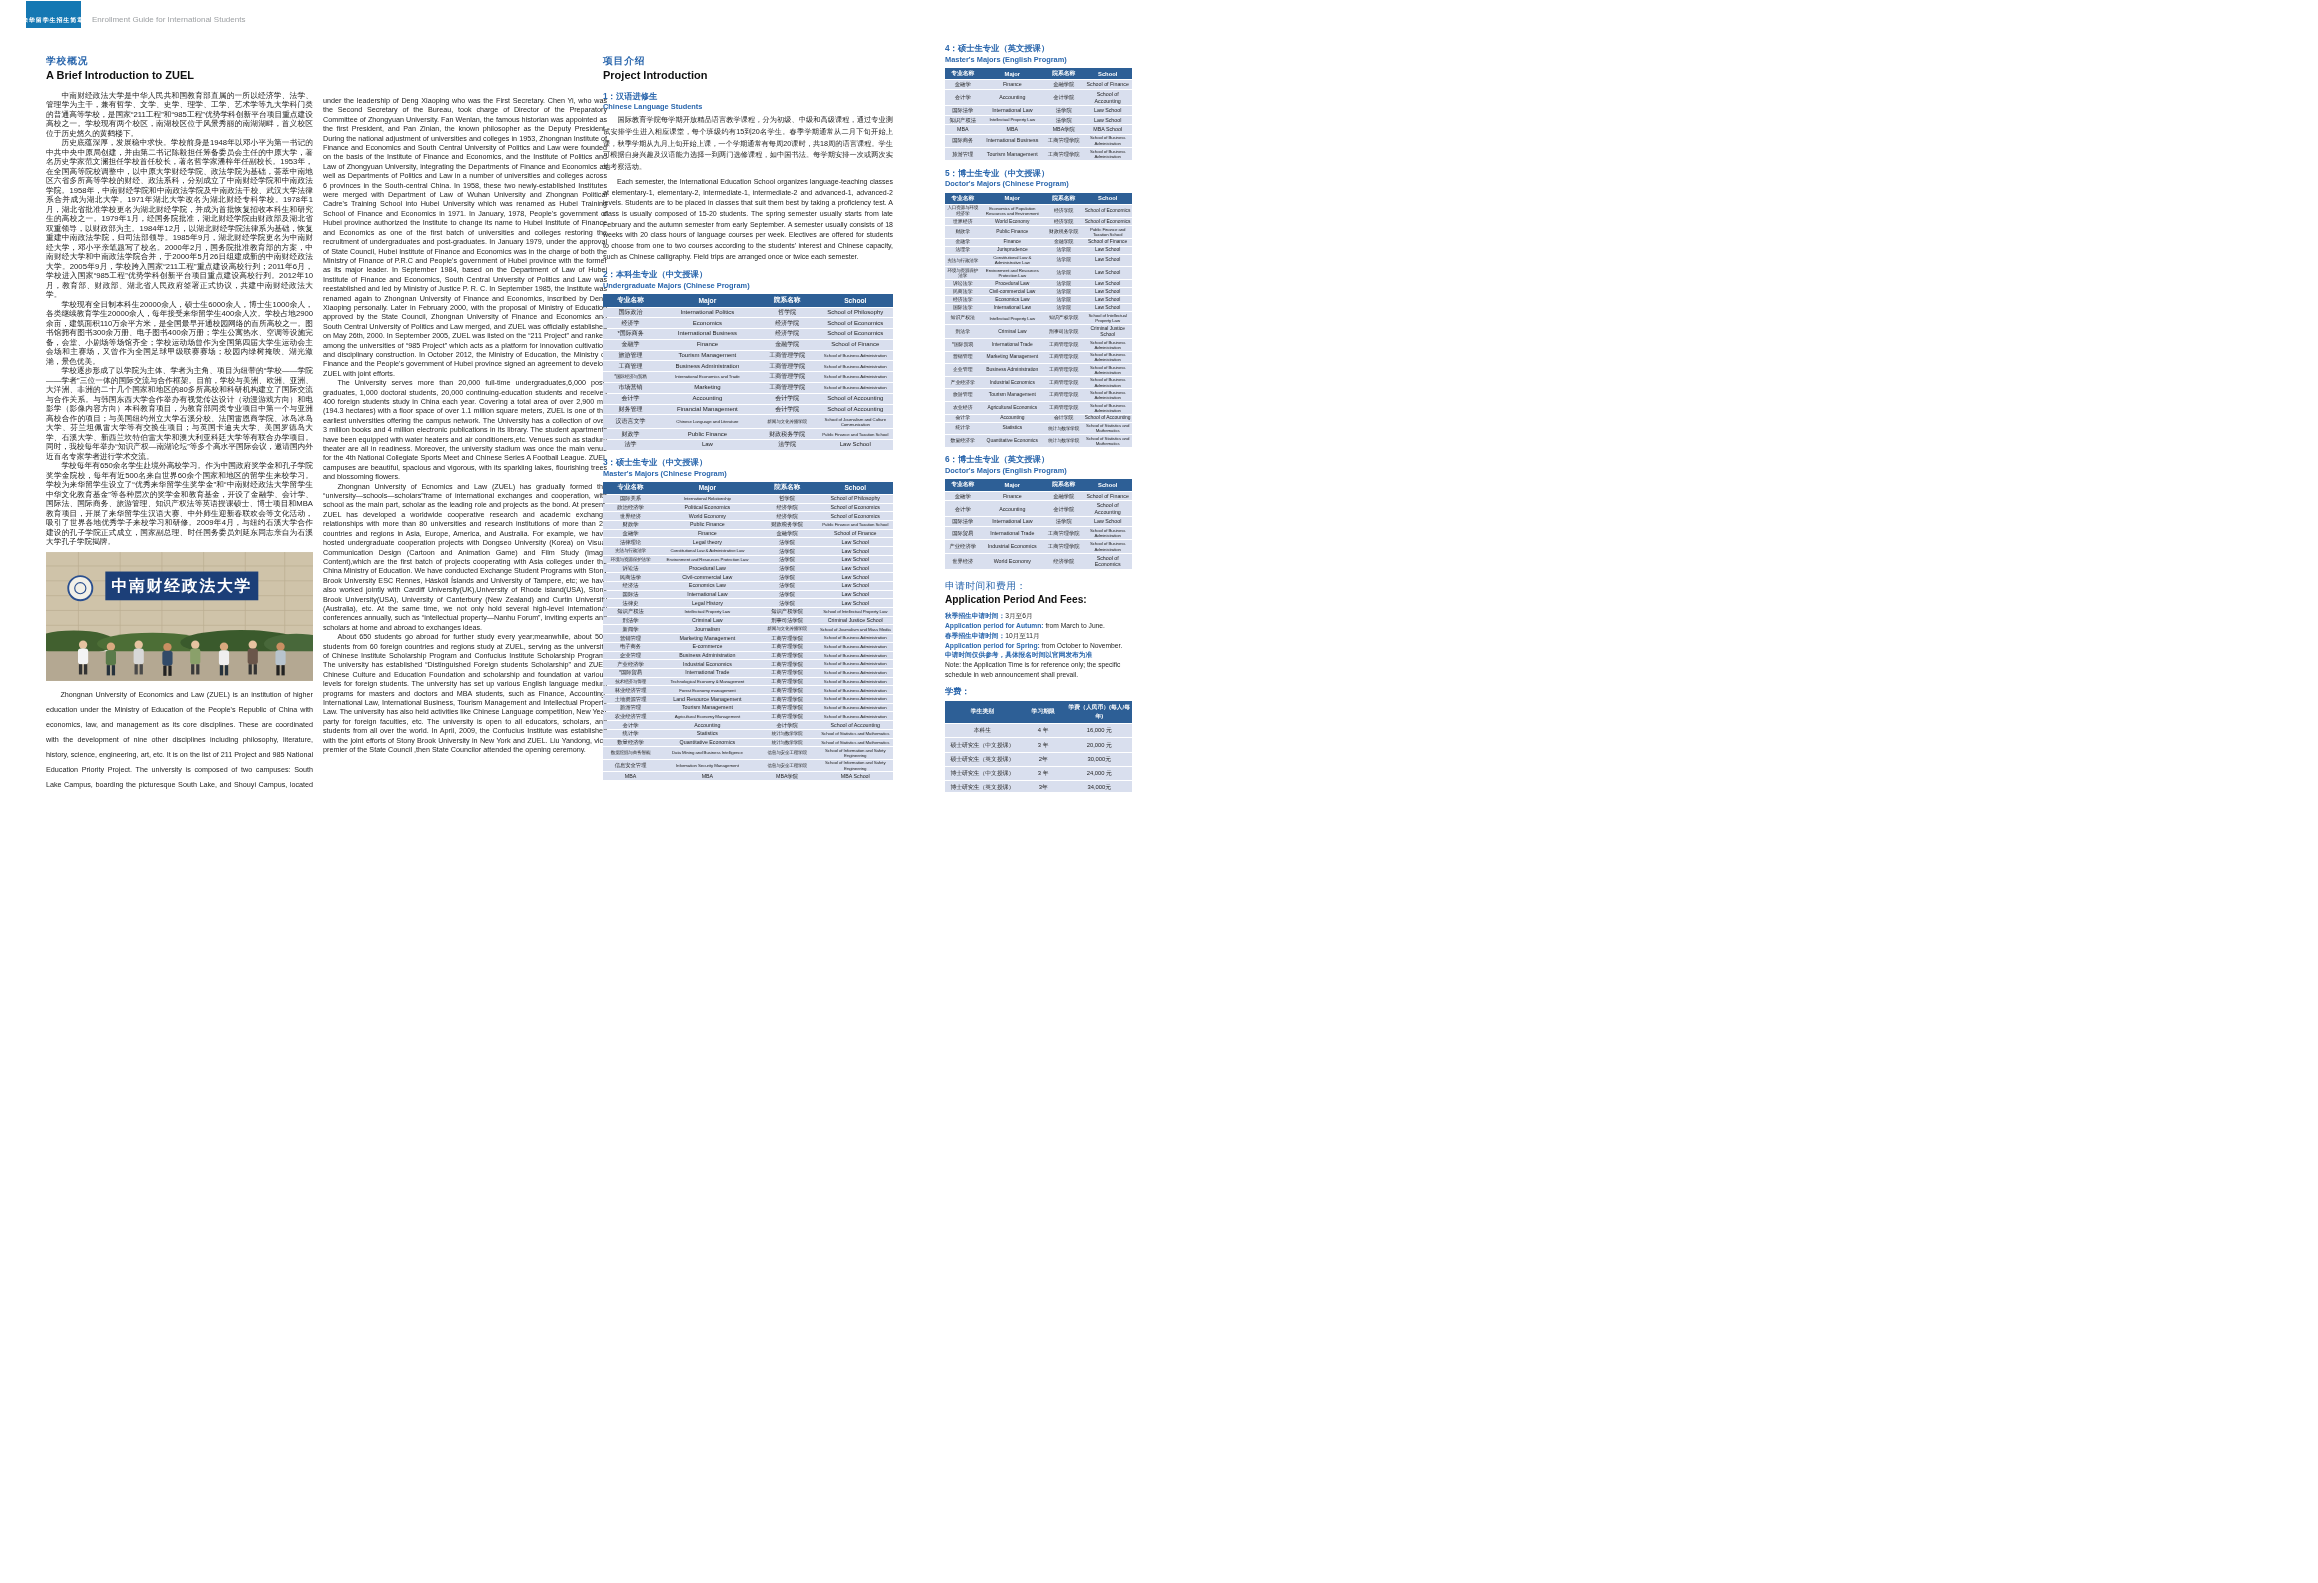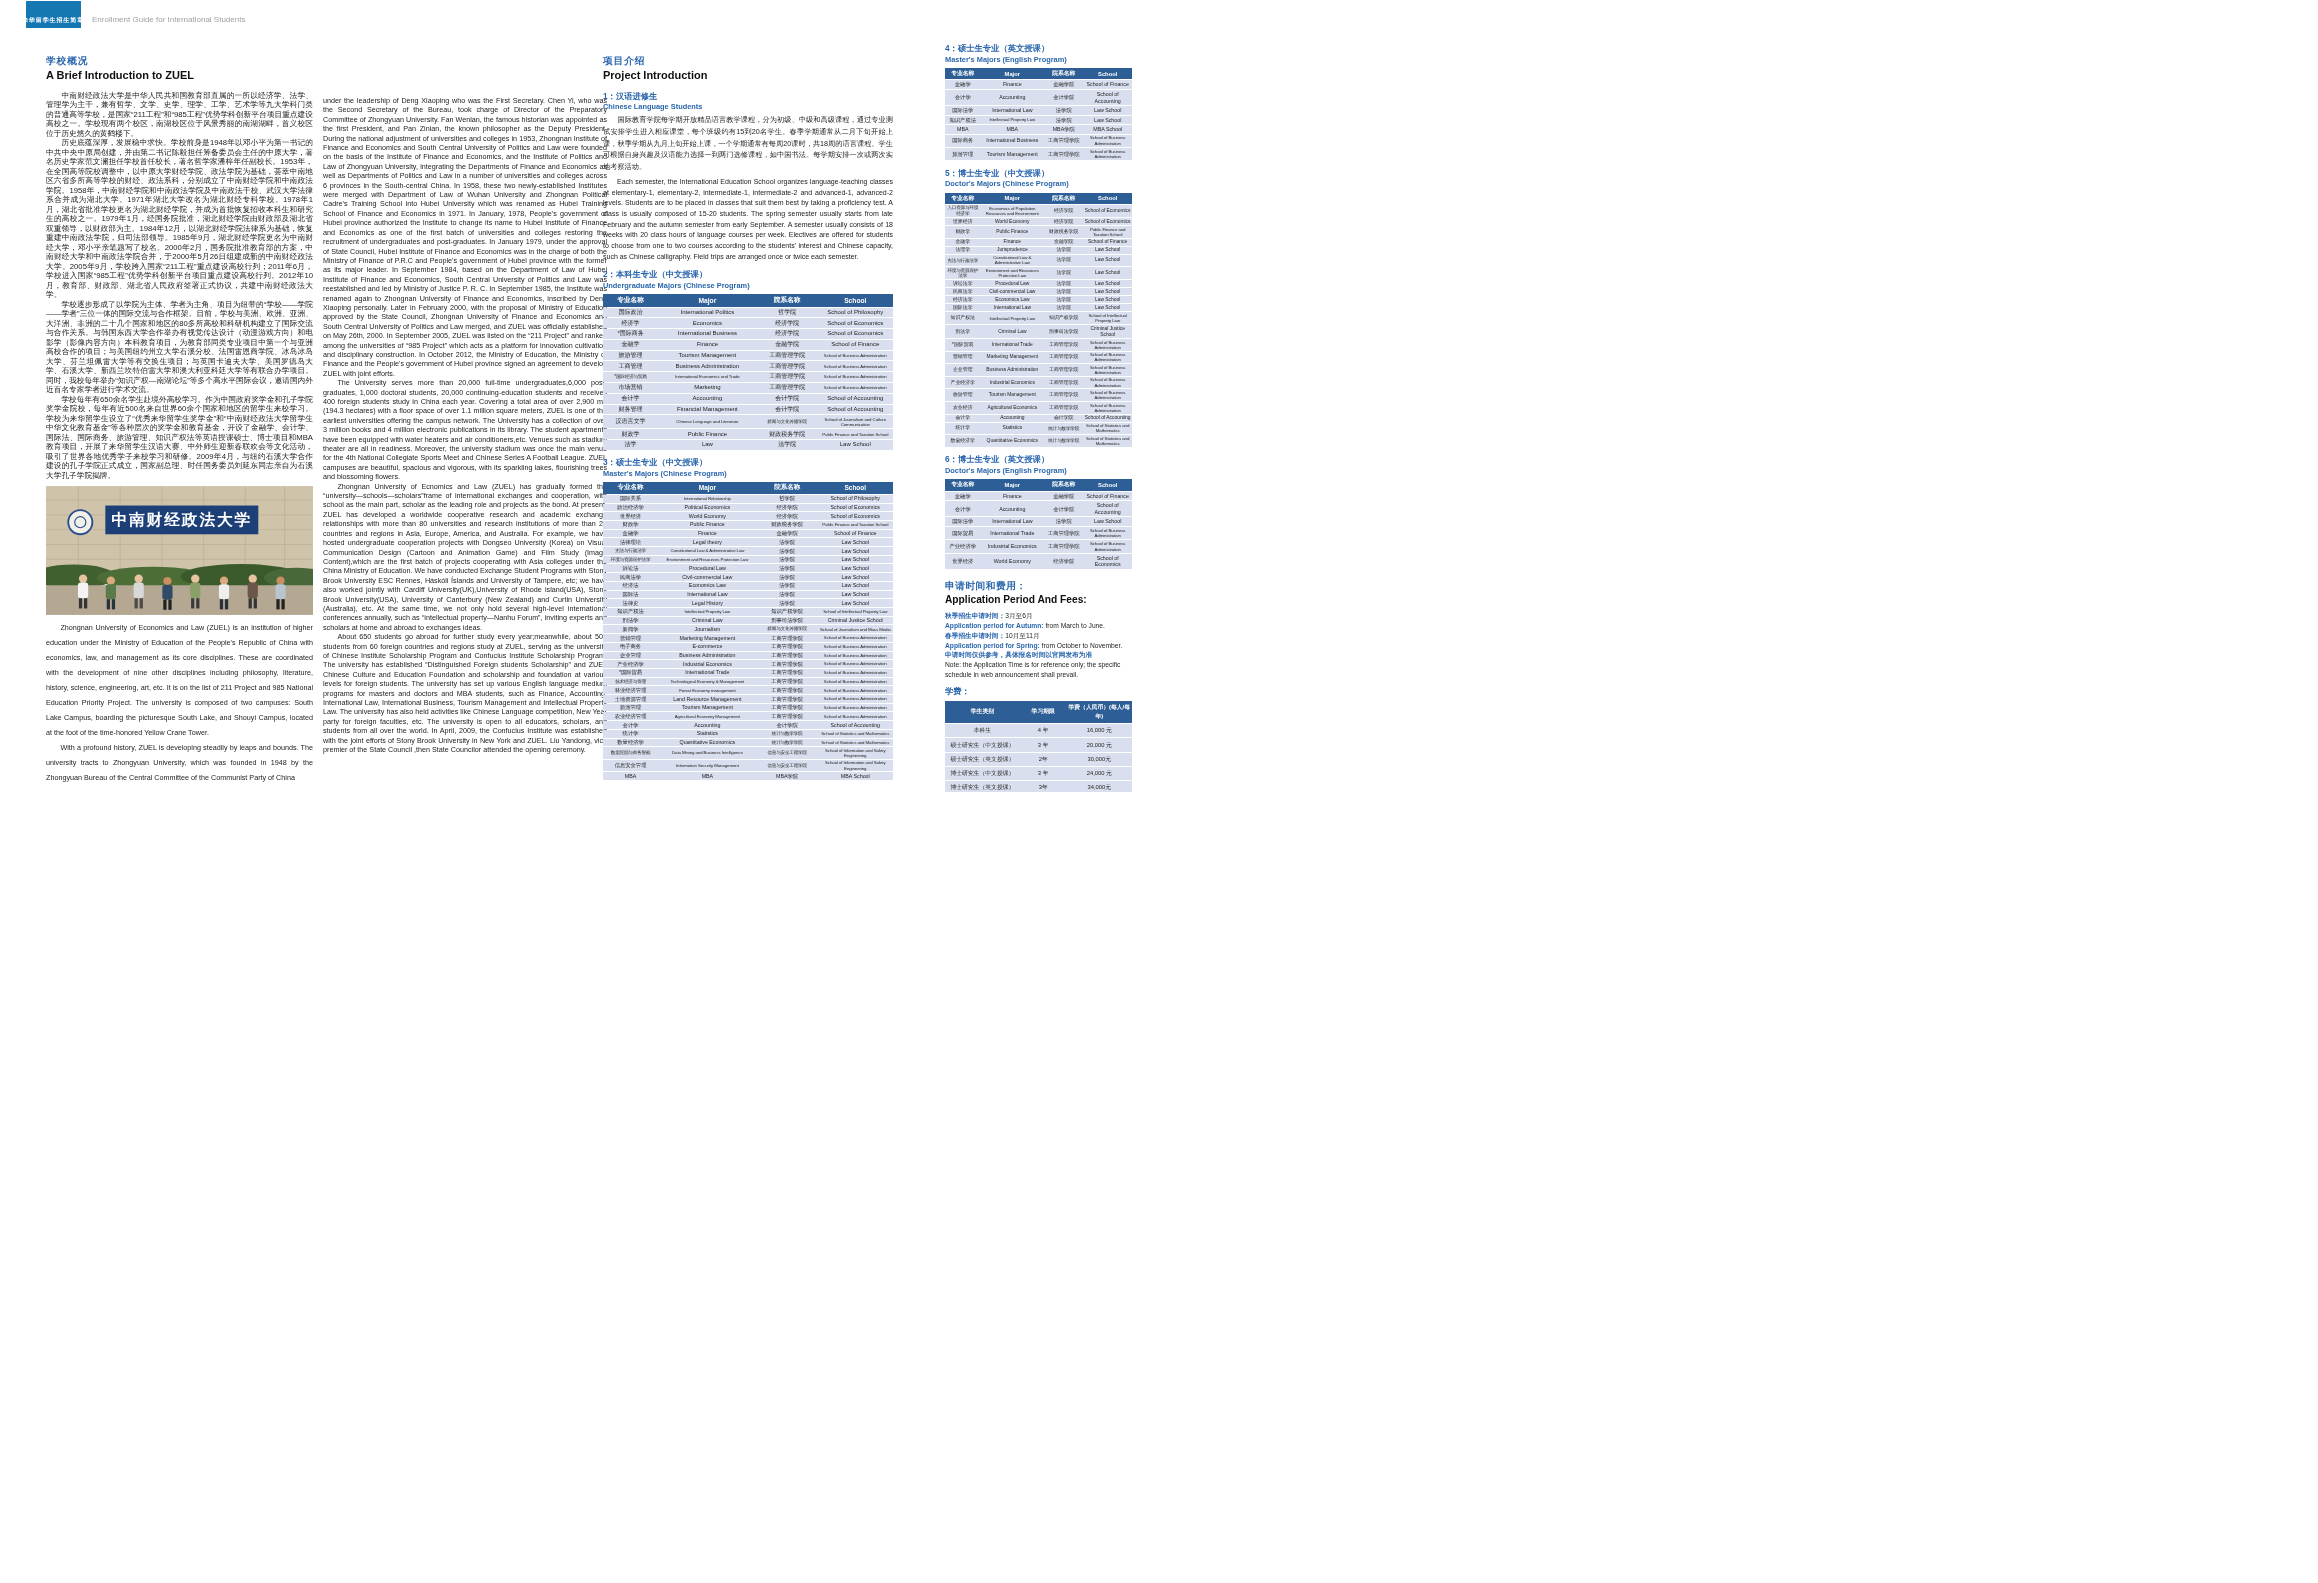--- a/index.html
+++ b/index.html
@@ -38,21 +38,21 @@
   .t-dense th{font-size:6.5px;padding:1.4px 0.9px;}
   .t-dense td{font-size:5.3px;padding:0.5px 0.9px;line-height:6.7px;}
   .t-sm th{font-size:5.8px;padding:1.4px 0.9px;}
   .t-sm td{font-size:5.3px;padding:0.9px 0.9px;line-height:6.7px;}
   .t-sm5 th{font-size:5.8px;padding:1.2px 0.9px;}
   .t-sm5 td{font-size:4.9px;padding:0.5px 0.9px;line-height:6px;}
   .c1{width:19%;}.c2{width:34%;}.c3{width:21%;}.c4{width:26%;}
   td.s{font-size:4.4px !important;line-height:5.3px !important;letter-spacing:-0.1px;}
   td.s-zh{font-size:4.6px !important;line-height:5.6px !important;letter-spacing:-0.2px;}
   
-  .app-h-zh{font-size:9.7px;font-weight:bold;color:#2b67ad;margin:10.2px 0 0.9px 0;letter-spacing:0.5px;}
+  .app-h-zh{font-size:9.7px;font-weight:normal;color:#2b67ad;margin:10.2px 0 0.9px 0;letter-spacing:0.5px;}
   .app-h-en{font-size:10.2px;font-weight:bold;color:#101010;margin:0 0 6.5px 0;}
   .line{font-size:6.7px;line-height:9.7px;}
   .lbl{font-weight:bold;color:#2b67ad;}
   .val{color:#232323;}
   .fees-label{font-size:8.3px;font-weight:bold;color:#2b67ad;margin:6.5px 0 2.8px 0;}
   .t-fee th{font-size:5.8px;padding:2.3px 0.9px;}
   .t-fee td{font-size:5.8px;padding:2.1px 0.9px;}
   .f1{width:40%;}.f2{width:25%;}.f3{width:35%;}
   
   .photo{width:100%;height:129px;margin:5.6px 0 5.6px 0;display:block;}
@@ -65,20 +65,21 @@
   <div class="hdr-box">
     <span>来华留学生招生简章</span>
   </div>
   <div class="hdr-en">Enrollment Guide for International Students</div>
 
   <div class="col" id="col1">
     <div class="pg-title-zh">学校概况</div>
     <div class="pg-title-en">A Brief Introduction to ZUEL</div>
     <p class="zh-para">中南财经政法大学是中华人民共和国教育部直属的一所以经济学、法学、管理学为主干，兼有哲学、文学、史学、理学、工学、艺术学等九大学科门类的普通高等学校，是国家“211工程”和“985工程”优势学科创新平台项目重点建设高校之一。学校现有两个校区，南湖校区位于风景秀丽的南湖湖畔，首义校区位于历史悠久的黄鹤楼下。</p>
     <p class="zh-para">历史底蕴深厚，发展稳中求快。学校前身是1948年以邓小平为第一书记的中共中央中原局创建，并由第二书记陈毅担任筹备委员会主任的中原大学，著名历史学家范文澜担任学校首任校长，著名哲学家潘梓年任副校长。1953年，在全国高等院校调整中，以中原大学财经学院、政法学院为基础，荟萃中南地区六省多所高等学校的财经、政法系科，分别成立了中南财经学院和中南政法学院。1958年，中南财经学院和中南政法学院及中南政法干校、武汉大学法律系合并成为湖北大学。1971年湖北大学改名为湖北财经专科学校。1978年1月，湖北省批准学校更名为湖北财经学院，并成为首批恢复招收本科生和研究生的高校之一。1979年1月，经国务院批准，湖北财经学院由财政部及湖北省双重领导，以财政部为主。1984年12月，以湖北财经学院法律系为基础，恢复重建中南政法学院，归司法部领导。1985年9月，湖北财经学院更名为中南财经大学，邓小平亲笔题写了校名。2000年2月，国务院批准教育部的方案，中南财经大学和中南政法学院合并，于2000年5月26日组建成新的中南财经政法大学。2005年9月，学校跨入国家“211工程”重点建设高校行列；2011年6月，学校进入国家“985工程”优势学科创新平台项目重点建设高校行列。2012年10月，教育部、财政部、湖北省人民政府签署正式协议，共建中南财经政法大学。</p>
+    <p class="zh-para">学校现有全日制本科生20000余人，硕士生6000余人，博士生1000余人，各类继续教育学生20000余人，每年接受来华留学生400余人次。学校占地2900余亩，建筑面积110万余平方米，是全国最早开通校园网络的百所高校之一。图书馆拥有图书300余万册、电子图书400余万册；学生公寓热水、空调等设施完备，会堂、小剧场等场馆齐全；学校运动场曾作为全国第四届大学生运动会主会场和主赛场，又曾作为全国足球甲级联赛赛场；校园内绿树掩映、湖光潋滟，景色优美。</p>
     <p class="zh-para">学校逐步形成了以学院为主体、学者为主角、项目为纽带的“学校——学院——学者”三位一体的国际交流与合作框架。目前，学校与美洲、欧洲、亚洲、大洋洲、非洲的二十几个国家和地区的80多所高校和科研机构建立了国际交流与合作关系。与韩国东西大学合作举办有视觉传达设计（动漫游戏方向）和电影学（影像内容方向）本科教育项目，为教育部同类专业项目中第一个与亚洲高校合作的项目；与美国纽约州立大学石溪分校、法国雷恩商学院、冰岛冰岛大学、芬兰坦佩雷大学等有交换生项目；与英国卡迪夫大学、美国罗德岛大学、石溪大学、新西兰坎特伯雷大学和澳大利亚科廷大学等有联合办学项目。同时，我校每年举办“知识产权—南湖论坛”等多个高水平国际会议，邀请国内外近百名专家学者进行学术交流。</p>
     <p class="zh-para">学校每年有650余名学生赴境外高校学习。作为中国政府奖学金和孔子学院奖学金院校，每年有近500名来自世界60余个国家和地区的留学生来校学习。学校为来华留学生设立了“优秀来华留学生奖学金”和“中南财经政法大学留学生中华文化教育基金”等各种层次的奖学金和教育基金，开设了金融学、会计学、国际法、国际商务、旅游管理、知识产权法等英语授课硕士、博士项目和MBA教育项目，开展了来华留学生汉语大赛、中外师生迎新春联欢会等文化活动，吸引了世界各地优秀学子来校学习和研修。2009年4月，与纽约石溪大学合作建设的孔子学院正式成立，国家副总理、时任国务委员刘延东同志亲自为石溪大学孔子学院揭牌。</p>
 
     <svg class="photo" viewBox="0 0 576 278">
       <defs>
         <linearGradient id="sky" x1="0" y1="0" x2="0" y2="1">
           <stop offset="0" stop-color="#d8e4ee"></stop>
             <stop offset="1" stop-color="#efe9da"></stop>
         </linearGradient>
       </defs>

